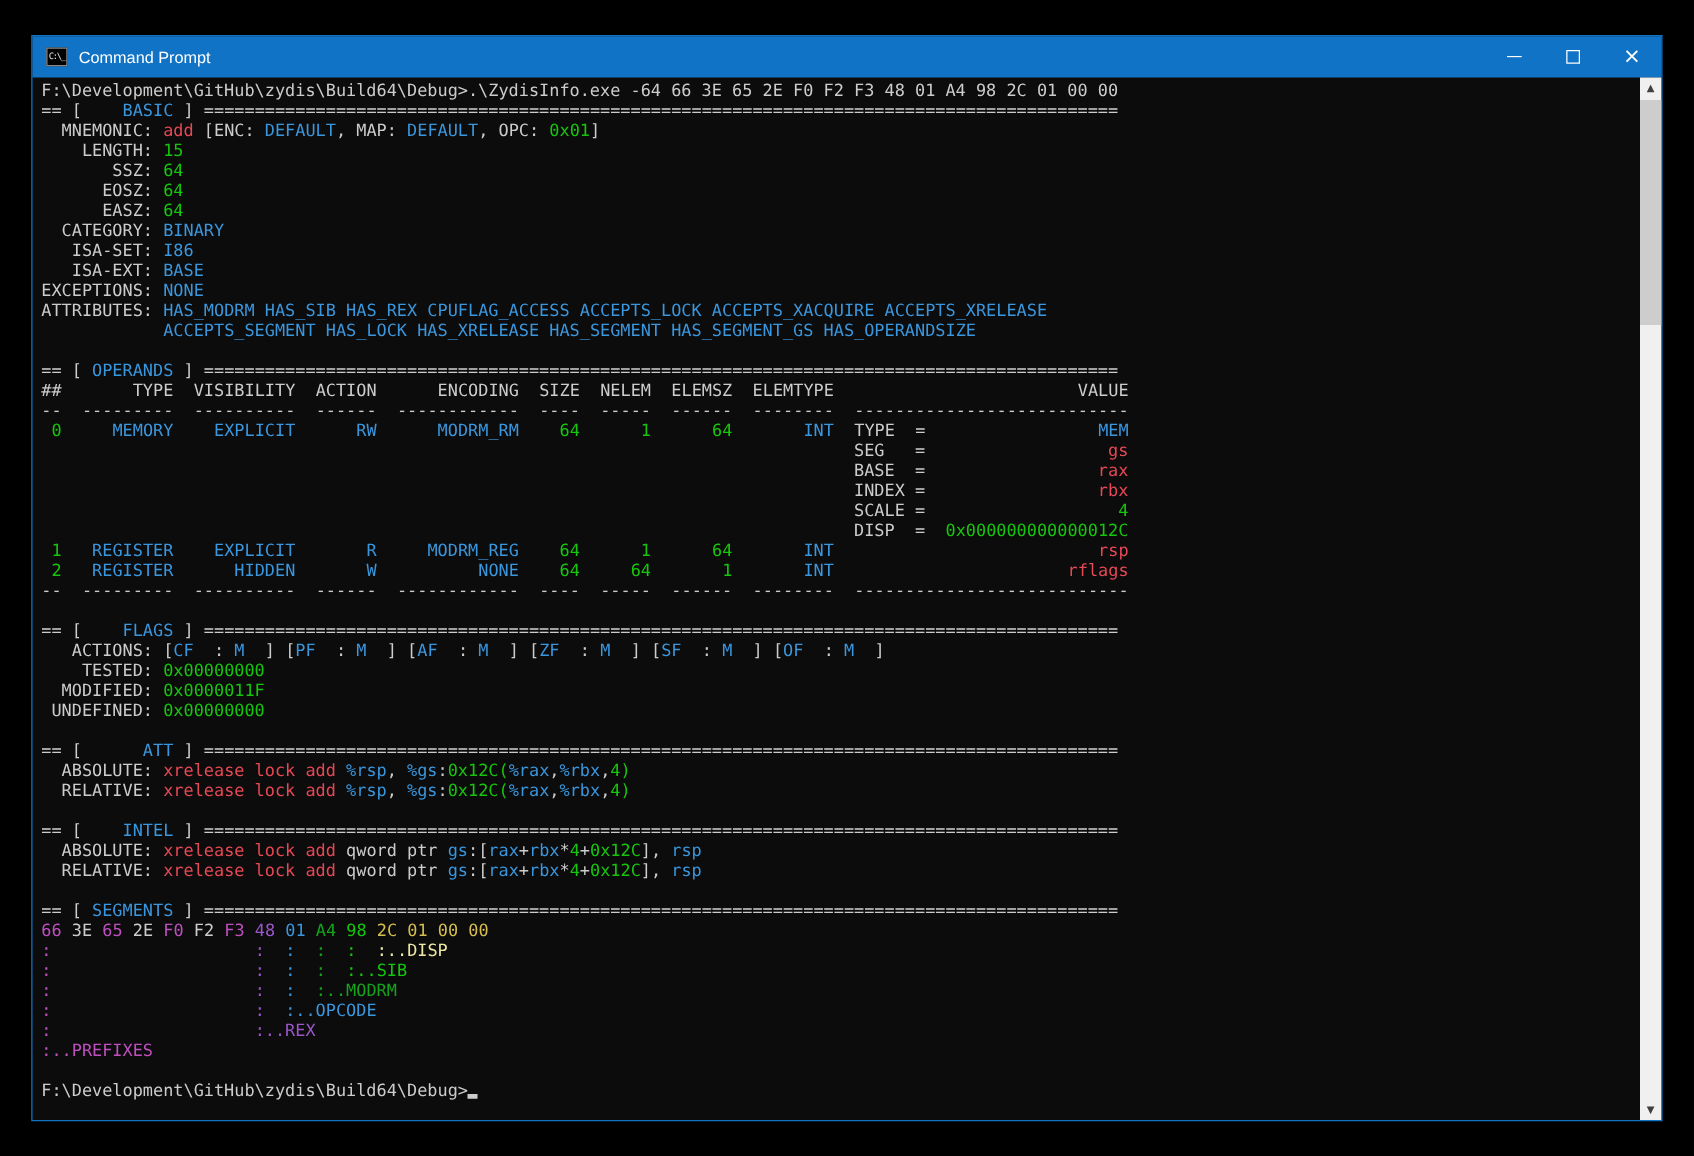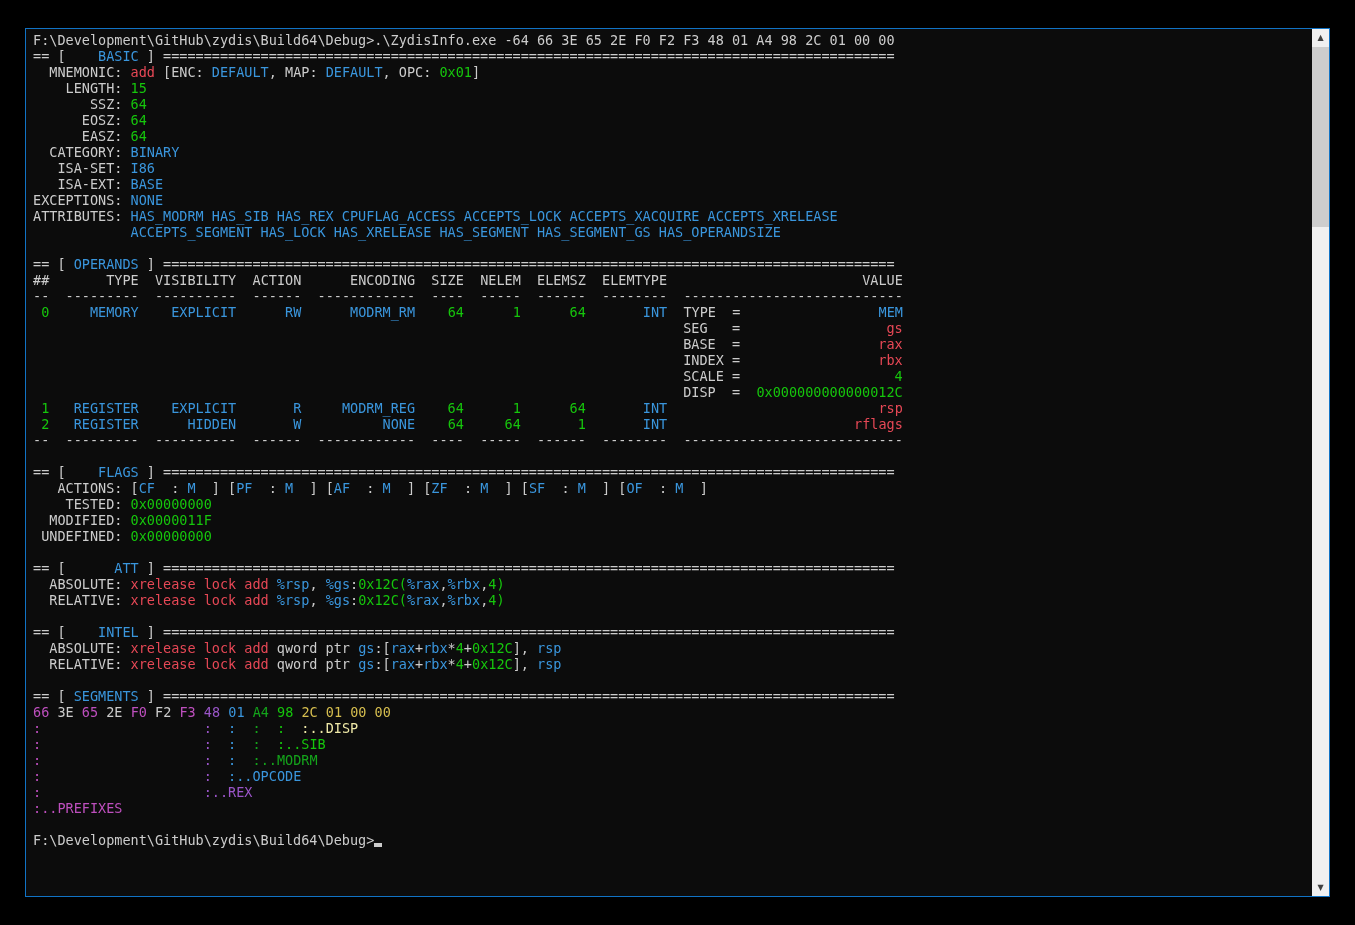--- a/index.html
+++ b/index.html
@@ -53,20 +53,35 @@
   .sb-up { top:0; }
   .sb-down { bottom:0; }
   .sb-thumb {
     position:absolute; left:0; top:18px; width:17px; height:180px; background:#CDCDCD;
   }
 </style>
 </head>
 <body>
 
 <div class="window">
+  <div class="titlebar">
+    <div class="cmd-icon">C:\_</div>
+    <div class="title">Command Prompt</div>
+    <div class="controls">
+      <div class="ctrl">
+        <span class="glyph glyph-min">—</span>
+      </div>
+      <div class="ctrl">
+        <span class="maxbox"></span>
+      </div>
+      <div class="ctrl">
+        <span class="glyph glyph-close">×</span>
+      </div>
+    </div>
+  </div>
   <div class="content">
     <div class="output"><div class="line"><span style="color: rgb(204, 204, 204);">F:\Development\GitHub\zydis\Build64\Debug&gt;.\ZydisInfo.exe -64 66 3E 65 2E F0 F2 F3 48 01 A4 98 2C 01 00 00</span></div><div class="line"><span style="color: rgb(204, 204, 204);">== [ </span><span style="color: rgb(58, 150, 221);">   BASIC</span><span style="color: rgb(204, 204, 204);"> ] </span><span style="color: rgb(204, 204, 204);">==========================================================================================</span></div><div class="line"><span style="color: rgb(204, 204, 204);">  MNEMONIC: </span><span style="color: rgb(231, 72, 86);">add</span><span style="color: rgb(204, 204, 204);"> [ENC: </span><span style="color: rgb(58, 150, 221);">DEFAULT</span><span style="color: rgb(204, 204, 204);">, MAP: </span><span style="color: rgb(58, 150, 221);">DEFAULT</span><span style="color: rgb(204, 204, 204);">, OPC: </span><span style="color: rgb(22, 198, 12);">0x01</span><span style="color: rgb(204, 204, 204);">]</span></div><div class="line"><span style="color: rgb(204, 204, 204);">    LENGTH: </span><span style="color: rgb(22, 198, 12);">15</span></div><div class="line"><span style="color: rgb(204, 204, 204);">       SSZ: </span><span style="color: rgb(22, 198, 12);">64</span></div><div class="line"><span style="color: rgb(204, 204, 204);">      EOSZ: </span><span style="color: rgb(22, 198, 12);">64</span></div><div class="line"><span style="color: rgb(204, 204, 204);">      EASZ: </span><span style="color: rgb(22, 198, 12);">64</span></div><div class="line"><span style="color: rgb(204, 204, 204);">  CATEGORY: </span><span style="color: rgb(58, 150, 221);">BINARY</span></div><div class="line"><span style="color: rgb(204, 204, 204);">   ISA-SET: </span><span style="color: rgb(58, 150, 221);">I86</span></div><div class="line"><span style="color: rgb(204, 204, 204);">   ISA-EXT: </span><span style="color: rgb(58, 150, 221);">BASE</span></div><div class="line"><span style="color: rgb(204, 204, 204);">EXCEPTIONS: </span><span style="color: rgb(58, 150, 221);">NONE</span></div><div class="line"><span style="color: rgb(204, 204, 204);">ATTRIBUTES: </span><span style="color: rgb(58, 150, 221);">HAS_MODRM HAS_SIB HAS_REX CPUFLAG_ACCESS ACCEPTS_LOCK ACCEPTS_XACQUIRE ACCEPTS_XRELEASE</span></div><div class="line"><span>            </span><span style="color: rgb(58, 150, 221);">ACCEPTS_SEGMENT HAS_LOCK HAS_XRELEASE HAS_SEGMENT HAS_SEGMENT_GS HAS_OPERANDSIZE</span></div><div class="line"></div><div class="line"><span style="color: rgb(204, 204, 204);">== [ </span><span style="color: rgb(58, 150, 221);">OPERANDS</span><span style="color: rgb(204, 204, 204);"> ] </span><span style="color: rgb(204, 204, 204);">==========================================================================================</span></div><div class="line"><span style="color: rgb(204, 204, 204);">##</span><span>       </span><span style="color: rgb(204, 204, 204);">TYPE</span><span>  </span><span style="color: rgb(204, 204, 204);">VISIBILITY</span><span>  </span><span style="color: rgb(204, 204, 204);">ACTION</span><span>      </span><span style="color: rgb(204, 204, 204);">ENCODING</span><span>  </span><span style="color: rgb(204, 204, 204);">SIZE</span><span>  </span><span style="color: rgb(204, 204, 204);">NELEM</span><span>  </span><span style="color: rgb(204, 204, 204);">ELEMSZ</span><span>  </span><span style="color: rgb(204, 204, 204);">ELEMTYPE</span><span>                        </span><span style="color: rgb(204, 204, 204);">VALUE</span></div><div class="line"><span style="color: rgb(204, 204, 204);">--</span><span>  </span><span style="color: rgb(204, 204, 204);">---------</span><span>  </span><span style="color: rgb(204, 204, 204);">----------</span><span>  </span><span style="color: rgb(204, 204, 204);">------</span><span>  </span><span style="color: rgb(204, 204, 204);">------------</span><span>  </span><span style="color: rgb(204, 204, 204);">----</span><span>  </span><span style="color: rgb(204, 204, 204);">-----</span><span>  </span><span style="color: rgb(204, 204, 204);">------</span><span>  </span><span style="color: rgb(204, 204, 204);">--------</span><span>  </span><span style="color: rgb(204, 204, 204);">---------------------------</span></div><div class="line"><span> </span><span style="color: rgb(22, 198, 12);">0</span><span>     </span><span style="color: rgb(58, 150, 221);">MEMORY</span><span>    </span><span style="color: rgb(58, 150, 221);">EXPLICIT</span><span>      </span><span style="color: rgb(58, 150, 221);">RW</span><span>      </span><span style="color: rgb(58, 150, 221);">MODRM_RM</span><span>    </span><span style="color: rgb(22, 198, 12);">64</span><span>      </span><span style="color: rgb(22, 198, 12);">1</span><span>      </span><span style="color: rgb(22, 198, 12);">64</span><span>       </span><span style="color: rgb(58, 150, 221);">INT</span><span>  </span><span style="color: rgb(204, 204, 204);">TYPE  =</span><span>                 </span><span style="color: rgb(58, 150, 221);">MEM</span></div><div class="line"><span>                                                                                </span><span style="color: rgb(204, 204, 204);">SEG   =</span><span>                  </span><span style="color: rgb(231, 72, 86);">gs</span></div><div class="line"><span>                                                                                </span><span style="color: rgb(204, 204, 204);">BASE  =</span><span>                 </span><span style="color: rgb(231, 72, 86);">rax</span></div><div class="line"><span>                                                                                </span><span style="color: rgb(204, 204, 204);">INDEX =</span><span>                 </span><span style="color: rgb(231, 72, 86);">rbx</span></div><div class="line"><span>                                                                                </span><span style="color: rgb(204, 204, 204);">SCALE =</span><span>                   </span><span style="color: rgb(22, 198, 12);">4</span></div><div class="line"><span>                                                                                </span><span style="color: rgb(204, 204, 204);">DISP  =</span><span>  </span><span style="color: rgb(22, 198, 12);">0x000000000000012C</span></div><div class="line"><span> </span><span style="color: rgb(22, 198, 12);">1</span><span>   </span><span style="color: rgb(58, 150, 221);">REGISTER</span><span>    </span><span style="color: rgb(58, 150, 221);">EXPLICIT</span><span>       </span><span style="color: rgb(58, 150, 221);">R</span><span>     </span><span style="color: rgb(58, 150, 221);">MODRM_REG</span><span>    </span><span style="color: rgb(22, 198, 12);">64</span><span>      </span><span style="color: rgb(22, 198, 12);">1</span><span>      </span><span style="color: rgb(22, 198, 12);">64</span><span>       </span><span style="color: rgb(58, 150, 221);">INT</span><span>                          </span><span style="color: rgb(231, 72, 86);">rsp</span></div><div class="line"><span> </span><span style="color: rgb(22, 198, 12);">2</span><span>   </span><span style="color: rgb(58, 150, 221);">REGISTER</span><span>      </span><span style="color: rgb(58, 150, 221);">HIDDEN</span><span>       </span><span style="color: rgb(58, 150, 221);">W</span><span>          </span><span style="color: rgb(58, 150, 221);">NONE</span><span>    </span><span style="color: rgb(22, 198, 12);">64</span><span>     </span><span style="color: rgb(22, 198, 12);">64</span><span>       </span><span style="color: rgb(22, 198, 12);">1</span><span>       </span><span style="color: rgb(58, 150, 221);">INT</span><span>                       </span><span style="color: rgb(231, 72, 86);">rflags</span></div><div class="line"><span style="color: rgb(204, 204, 204);">--</span><span>  </span><span style="color: rgb(204, 204, 204);">---------</span><span>  </span><span style="color: rgb(204, 204, 204);">----------</span><span>  </span><span style="color: rgb(204, 204, 204);">------</span><span>  </span><span style="color: rgb(204, 204, 204);">------------</span><span>  </span><span style="color: rgb(204, 204, 204);">----</span><span>  </span><span style="color: rgb(204, 204, 204);">-----</span><span>  </span><span style="color: rgb(204, 204, 204);">------</span><span>  </span><span style="color: rgb(204, 204, 204);">--------</span><span>  </span><span style="color: rgb(204, 204, 204);">---------------------------</span></div><div class="line"></div><div class="line"><span style="color: rgb(204, 204, 204);">== [ </span><span style="color: rgb(58, 150, 221);">   FLAGS</span><span style="color: rgb(204, 204, 204);"> ] </span><span style="color: rgb(204, 204, 204);">==========================================================================================</span></div><div class="line"><span style="color: rgb(204, 204, 204);">   ACTIONS: [</span><span style="color: rgb(58, 150, 221);">CF</span><span style="color: rgb(204, 204, 204);">  : </span><span style="color: rgb(58, 150, 221);">M</span><span style="color: rgb(204, 204, 204);">  ] [</span><span style="color: rgb(58, 150, 221);">PF</span><span style="color: rgb(204, 204, 204);">  : </span><span style="color: rgb(58, 150, 221);">M</span><span style="color: rgb(204, 204, 204);">  ] [</span><span style="color: rgb(58, 150, 221);">AF</span><span style="color: rgb(204, 204, 204);">  : </span><span style="color: rgb(58, 150, 221);">M</span><span style="color: rgb(204, 204, 204);">  ] [</span><span style="color: rgb(58, 150, 221);">ZF</span><span style="color: rgb(204, 204, 204);">  : </span><span style="color: rgb(58, 150, 221);">M</span><span style="color: rgb(204, 204, 204);">  ] [</span><span style="color: rgb(58, 150, 221);">SF</span><span style="color: rgb(204, 204, 204);">  : </span><span style="color: rgb(58, 150, 221);">M</span><span style="color: rgb(204, 204, 204);">  ] [</span><span style="color: rgb(58, 150, 221);">OF</span><span style="color: rgb(204, 204, 204);">  : </span><span style="color: rgb(58, 150, 221);">M</span><span style="color: rgb(204, 204, 204);">  ]</span></div><div class="line"><span style="color: rgb(204, 204, 204);">    TESTED: </span><span style="color: rgb(22, 198, 12);">0x00000000</span></div><div class="line"><span style="color: rgb(204, 204, 204);">  MODIFIED: </span><span style="color: rgb(22, 198, 12);">0x0000011F</span></div><div class="line"><span style="color: rgb(204, 204, 204);"> UNDEFINED: </span><span style="color: rgb(22, 198, 12);">0x00000000</span></div><div class="line"></div><div class="line"><span style="color: rgb(204, 204, 204);">== [ </span><span style="color: rgb(58, 150, 221);">     ATT</span><span style="color: rgb(204, 204, 204);"> ] </span><span style="color: rgb(204, 204, 204);">==========================================================================================</span></div><div class="line"><span style="color: rgb(204, 204, 204);">  ABSOLUTE: </span><span style="color: rgb(231, 72, 86);">xrelease lock add</span><span style="color: rgb(204, 204, 204);"> </span><span style="color: rgb(58, 150, 221);">%rsp</span><span style="color: rgb(204, 204, 204);">, </span><span style="color: rgb(58, 150, 221);">%gs</span><span style="color: rgb(204, 204, 204);">:</span><span style="color: rgb(22, 198, 12);">0x12C(</span><span style="color: rgb(58, 150, 221);">%rax</span><span style="color: rgb(204, 204, 204);">,</span><span style="color: rgb(58, 150, 221);">%rbx</span><span style="color: rgb(204, 204, 204);">,</span><span style="color: rgb(22, 198, 12);">4)</span></div><div class="line"><span style="color: rgb(204, 204, 204);">  RELATIVE: </span><span style="color: rgb(231, 72, 86);">xrelease lock add</span><span style="color: rgb(204, 204, 204);"> </span><span style="color: rgb(58, 150, 221);">%rsp</span><span style="color: rgb(204, 204, 204);">, </span><span style="color: rgb(58, 150, 221);">%gs</span><span style="color: rgb(204, 204, 204);">:</span><span style="color: rgb(22, 198, 12);">0x12C(</span><span style="color: rgb(58, 150, 221);">%rax</span><span style="color: rgb(204, 204, 204);">,</span><span style="color: rgb(58, 150, 221);">%rbx</span><span style="color: rgb(204, 204, 204);">,</span><span style="color: rgb(22, 198, 12);">4)</span></div><div class="line"></div><div class="line"><span style="color: rgb(204, 204, 204);">== [ </span><span style="color: rgb(58, 150, 221);">   INTEL</span><span style="color: rgb(204, 204, 204);"> ] </span><span style="color: rgb(204, 204, 204);">==========================================================================================</span></div><div class="line"><span style="color: rgb(204, 204, 204);">  ABSOLUTE: </span><span style="color: rgb(231, 72, 86);">xrelease lock add</span><span style="color: rgb(204, 204, 204);"> qword ptr </span><span style="color: rgb(58, 150, 221);">gs</span><span style="color: rgb(204, 204, 204);">:[</span><span style="color: rgb(58, 150, 221);">rax</span><span style="color: rgb(204, 204, 204);">+</span><span style="color: rgb(58, 150, 221);">rbx</span><span style="color: rgb(204, 204, 204);">*</span><span style="color: rgb(22, 198, 12);">4</span><span style="color: rgb(204, 204, 204);">+</span><span style="color: rgb(22, 198, 12);">0x12C</span><span style="color: rgb(204, 204, 204);">], </span><span style="color: rgb(58, 150, 221);">rsp</span></div><div class="line"><span style="color: rgb(204, 204, 204);">  RELATIVE: </span><span style="color: rgb(231, 72, 86);">xrelease lock add</span><span style="color: rgb(204, 204, 204);"> qword ptr </span><span style="color: rgb(58, 150, 221);">gs</span><span style="color: rgb(204, 204, 204);">:[</span><span style="color: rgb(58, 150, 221);">rax</span><span style="color: rgb(204, 204, 204);">+</span><span style="color: rgb(58, 150, 221);">rbx</span><span style="color: rgb(204, 204, 204);">*</span><span style="color: rgb(22, 198, 12);">4</span><span style="color: rgb(204, 204, 204);">+</span><span style="color: rgb(22, 198, 12);">0x12C</span><span style="color: rgb(204, 204, 204);">], </span><span style="color: rgb(58, 150, 221);">rsp</span></div><div class="line"></div><div class="line"><span style="color: rgb(204, 204, 204);">== [ </span><span style="color: rgb(58, 150, 221);">SEGMENTS</span><span style="color: rgb(204, 204, 204);"> ] </span><span style="color: rgb(204, 204, 204);">==========================================================================================</span></div><div class="line"><span style="color: rgb(190, 79, 190);">66</span><span> </span><span style="color: rgb(204, 204, 204);">3E</span><span> </span><span style="color: rgb(190, 79, 190);">65</span><span> </span><span style="color: rgb(204, 204, 204);">2E</span><span> </span><span style="color: rgb(190, 79, 190);">F0</span><span> </span><span style="color: rgb(204, 204, 204);">F2</span><span> </span><span style="color: rgb(190, 79, 190);">F3</span><span> </span><span style="color: rgb(154, 85, 200);">48</span><span> </span><span style="color: rgb(58, 150, 221);">01</span><span> </span><span style="color: rgb(20, 164, 27);">A4</span><span> </span><span style="color: rgb(22, 198, 12);">98</span><span> </span><span style="color: rgb(214, 190, 79);">2C 01 00 00</span></div><div class="line"><span style="color: rgb(190, 79, 190);">:</span><span>                    </span><span style="color: rgb(154, 85, 200);">:</span><span>  </span><span style="color: rgb(58, 150, 221);">:</span><span>  </span><span style="color: rgb(20, 164, 27);">:</span><span>  </span><span style="color: rgb(22, 198, 12);">:</span><span>  </span><span style="color: rgb(239, 233, 168);">:..DISP</span></div><div class="line"><span style="color: rgb(190, 79, 190);">:</span><span>                    </span><span style="color: rgb(154, 85, 200);">:</span><span>  </span><span style="color: rgb(58, 150, 221);">:</span><span>  </span><span style="color: rgb(20, 164, 27);">:</span><span>  </span><span style="color: rgb(22, 198, 12);">:..SIB</span></div><div class="line"><span style="color: rgb(190, 79, 190);">:</span><span>                    </span><span style="color: rgb(154, 85, 200);">:</span><span>  </span><span style="color: rgb(58, 150, 221);">:</span><span>  </span><span style="color: rgb(20, 164, 27);">:..MODRM</span></div><div class="line"><span style="color: rgb(190, 79, 190);">:</span><span>                    </span><span style="color: rgb(154, 85, 200);">:</span><span>  </span><span style="color: rgb(58, 150, 221);">:..OPCODE</span></div><div class="line"><span style="color: rgb(190, 79, 190);">:</span><span>                    </span><span style="color: rgb(154, 85, 200);">:..REX</span></div><div class="line"><span style="color: rgb(190, 79, 190);">:..PREFIXES</span></div><div class="line"></div><div class="line"><span style="color: rgb(204, 204, 204);">F:\Development\GitHub\zydis\Build64\Debug&gt;</span><span class="cursor"></span></div></div>
     <div class="scrollbar">
       <div class="sb-btn sb-up">
         <span>▲</span>
       </div>
       <div class="sb-thumb"></div>
       <div class="sb-btn sb-down">
         <span>▼</span>
       </div>

